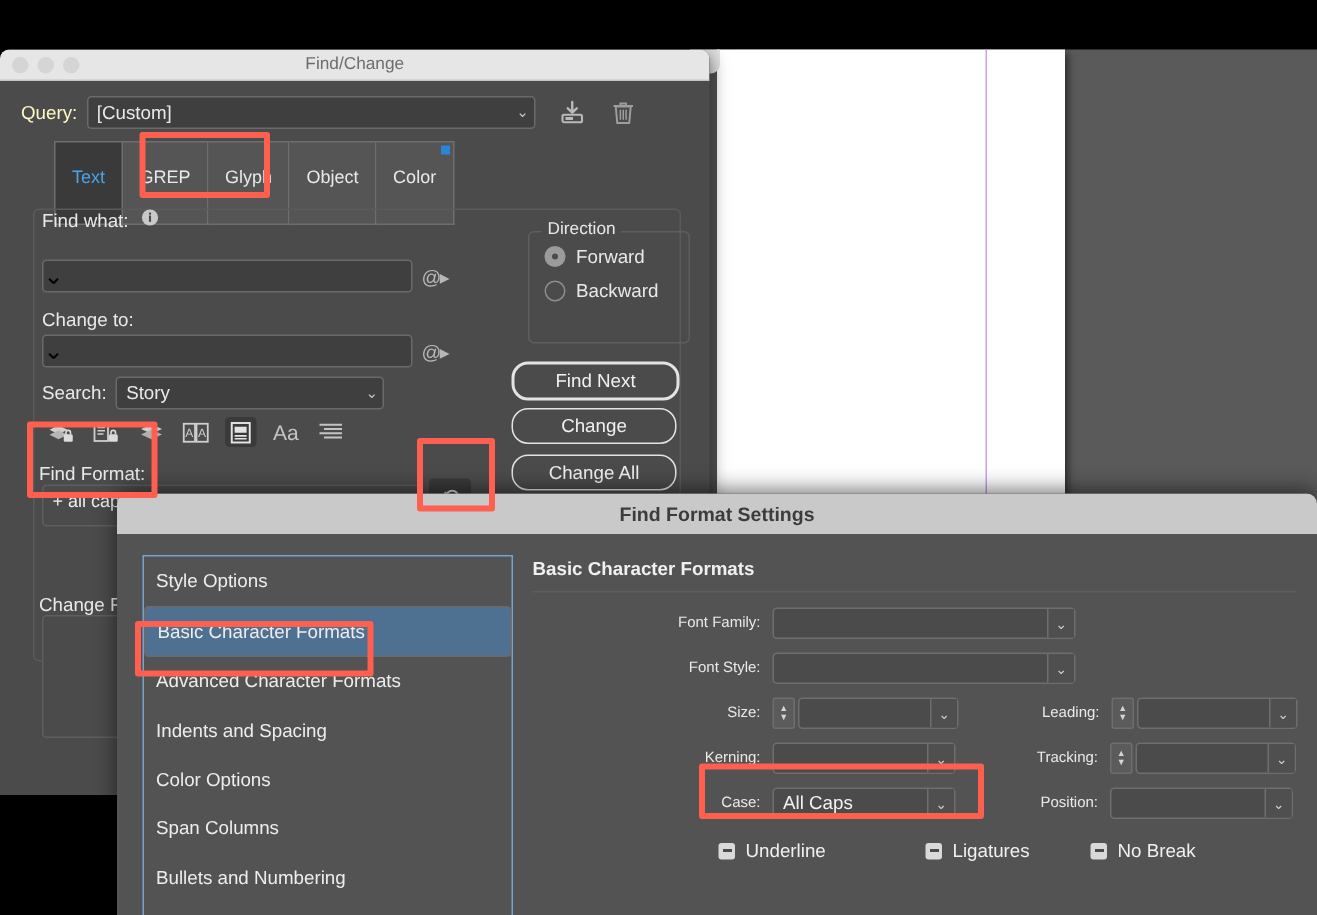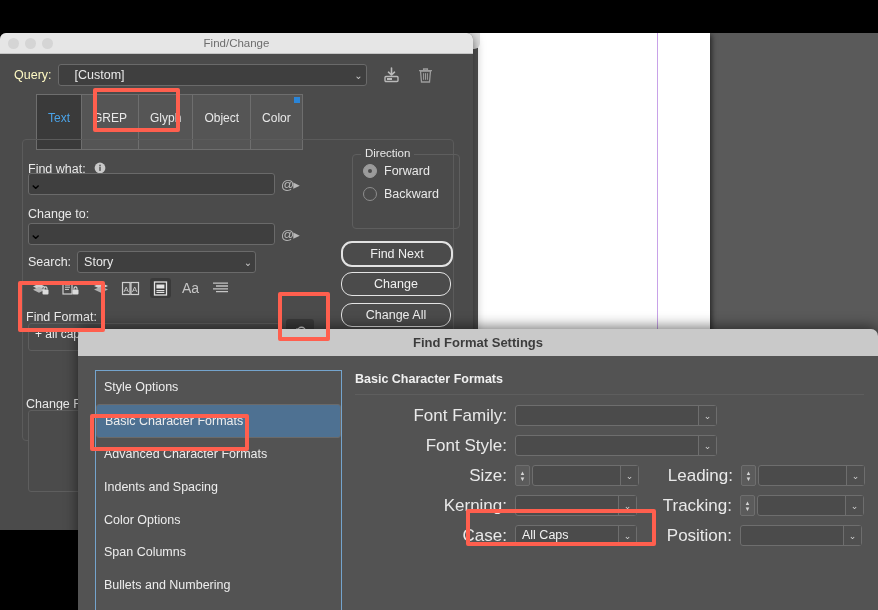--- a/index.html
+++ b/index.html
@@ -26,21 +26,21 @@
   .lights{display:flex;gap:6px;margin-left:8px;z-index:2;}
   .lights i{width:11px;height:11px;border-radius:50%;background:#d5d5d5;display:block;}
   .fc-body{padding:0;position:relative;height:477px;background:#4b4b4b;}
 
   .row-query{display:flex;align-items:center;padding:10px 0 0 14px;}
   .lbl{color:#fef9c3;font-size:12.5px;}
   .sel{background:#3f3f3f;border:1px solid #6a6a6a;border-radius:3px;height:20px;
        display:flex;align-items:center;color:#e9e9e9;font-size:12.5px;position:relative;}
   .sel .caret{position:absolute;right:3px;top:0;bottom:0;display:flex;align-items:center;
               color:#c9c9c9;font-size:10px;}
-  .query-sel{margin-left:6px;width:291px;padding-left:16px;}
+  .query-sel{margin-left:6px;width:291px;padding-left:6px;}
   .icon-btn{width:22px;height:22px;display:flex;align-items:center;justify-content:center;}
 
   
   .tabs{display:flex;margin:8px 0 0 36px;}
   .tab{height:22px;padding:16px 11px;display:flex;align-items:flex-start;justify-content:center;
        background:#555;border:1px solid #6e6e6e;border-left:none;color:#e9e9e9;font-size:12px;
        position:relative;}
   .tab:first-child{border-left:1px solid #6e6e6e;}
   .tab.active{background:#3a3a3a;color:#4aa3e8;}
   .tab .bluedot{position:absolute;right:2px;top:2px;width:6px;height:6px;background:#2a85d8;}
@@ -80,21 +80,21 @@
              color:#3c3c3c;font-size:13px;font-weight:bold;}
   .ffs-body{display:flex;height:287px;}
   .ffs-list{width:245px;margin:14px 0 0 17px;height:273px;background:#535353;
             border:1px solid #74a4cd;overflow:hidden;}
   .ffs-item{height:32.6px;display:flex;align-items:center;padding-left:8px;color:#ededed;font-size:12.5px;}
   .ffs-item.sel{background:#4e7192;}
   .ffs-right{flex:1;padding:16px 0 0 13px;}
   .ffs-h{color:#f0f0f0;font-size:12.5px;font-weight:bold;margin-bottom:4px;}
   .ffs-sep{height:1px;background:#5e5e5e;margin:8px 14px 10px 0;}
   .frow{display:flex;align-items:center;margin-bottom:9px;}
-  .fl{color:#e9e9e9;font-size:17px;text-align:right;}
+  .fl{color:#e9e9e9;font-size:10px;text-align:right;}
   .combo{background:#4b4b4b;border:1px solid #6e6e6e;border-radius:3px;height:19px;position:relative;}
   .combo .cb{position:absolute;right:0;top:0;bottom:0;width:17px;border-left:1px solid #6e6e6e;
              background:#4f4f4f;display:flex;align-items:center;justify-content:center;
              color:#d2d2d2;font-size:9px;}
   .combo .cv{padding-left:6px;line-height:19px;color:#f2f2f2;font-size:12.5px;}
   .stepper{width:13px;height:19px;background:#5b5b5b;border:1px solid #6e6e6e;border-radius:2px;
            display:flex;flex-direction:column;align-items:center;justify-content:center;
            color:#d4d4d4;font-size:6px;line-height:6px;}
   .cbrow{display:flex;align-items:center;margin-top:10px;}
   .chk{width:11px;height:11px;background:#d9d9d9;border-radius:2px;display:flex;align-items:center;
@@ -164,21 +164,21 @@
             <span>Object</span>
           </div>
         <div class="tab">
             <span>Color</span>
             <span class="bluedot"></span>
           </div>
       </div>
 
       <div class="panel"></div>
 
-      <div style="position:absolute;left:28px;top:106px;display:flex;align-items:center;gap:8px">
+      <div style="position:absolute;left:28px;top:84px;display:flex;align-items:center;gap:8px">
         <span class="field-label">Find what:</span>
         <span>
           <svg width="12" height="12" viewBox="0 0 12 12">
               <circle cx="6" cy="6" r="5.4" fill="#c9c9c9"></circle>
               <rect x="5.3" y="4.7" width="1.4" height="4.2" fill="#4b4b4b"></rect>
               <rect x="5.3" y="2.7" width="1.4" height="1.4" fill="#4b4b4b"></rect>
             </svg>
         </span>
       </div>
       <div style="position:absolute;left:28px;top:119px;display:flex;align-items:center">
@@ -398,20 +398,40 @@
             <div class="cv">All Caps</div>
             <div class="cb">⌄</div>
           </div>
           <span class="fl" style="width:78px;margin-left:17px">Position:</span>
           <div class="combo" style="width:120px;margin-left:8px">
             <div class="cv"></div>
             <div class="cb">⌄</div>
           </div>
         </div>
 
+        <div class="cbrow" style="margin-top:14px">
+          <div style="display:flex;align-items:center;width:138px;margin-left:124px">
+            <span class="chk">
+                <i></i>
+              </span>
+            <span class="cbl">Underline</span>
+          </div>
+          <div style="display:flex;align-items:center;width:110px">
+            <span class="chk">
+                <i></i>
+              </span>
+            <span class="cbl">Ligatures</span>
+          </div>
+          <div style="display:flex;align-items:center">
+            <span class="chk">
+                <i></i>
+              </span>
+            <span class="cbl">No Break</span>
+          </div>
+        </div>
 
 
       </div>
     </div>
   </div>
 
   <div class="ann" style="left:93px;top:55px;width:79px;height:36px;"></div>
   <div class="ann" style="left:18px;top:248px;width:79px;height:43px;"></div>
   <div class="ann" style="left:278px;top:259px;width:44px;height:41px;"></div>
   <div class="ann" style="left:90px;top:381px;width:151px;height:29px;"></div>

